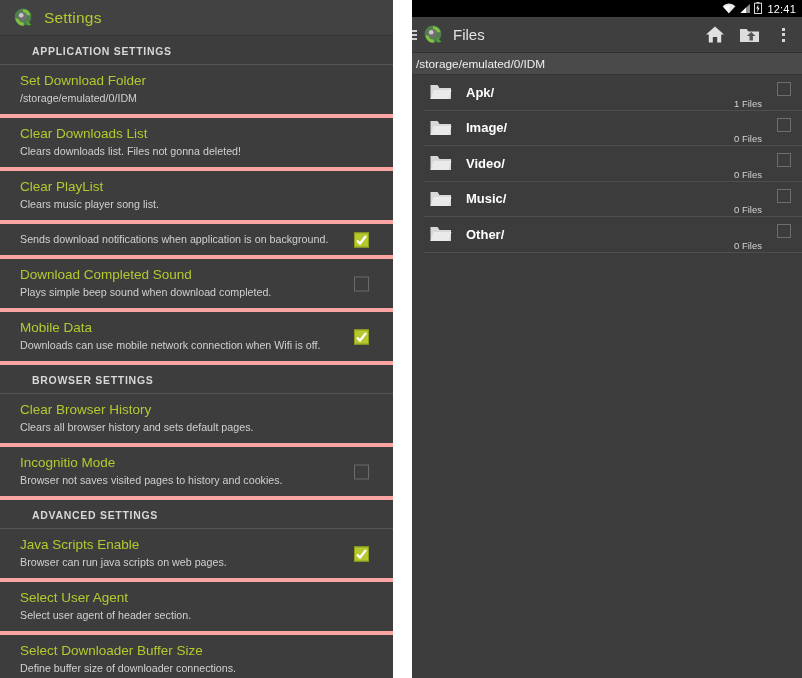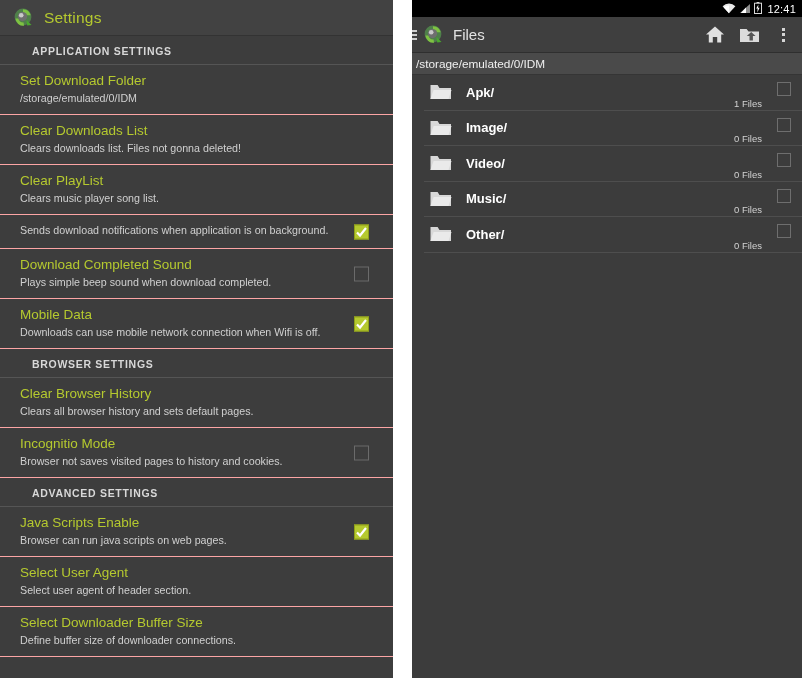--- a/index.html
+++ b/index.html
@@ -54,21 +54,21 @@
     font-size: 10.5px;
     font-weight: bold;
     letter-spacing: .7px;
     padding: 9px 0 7px 32px;
     background: #3d3d3d;
     border-bottom: 1px solid #555;
   }
   .srow {
     position: relative;
     padding: 7px 48px 8px 20px;
-    border-bottom: 1px solid #fca5a5;
+    border-bottom: 4px solid #fca5a5;
     background: #3d3d3d;
     min-height: 34px;
     box-sizing: border-box;
   }
   .srow-title {
     color: #b5c92f;
     font-size: 13.5px;
     line-height: 18px;
   }
   .srow-sub {

